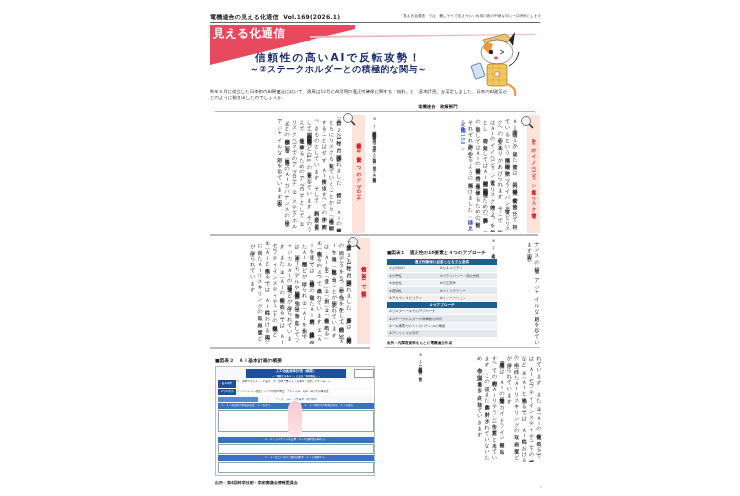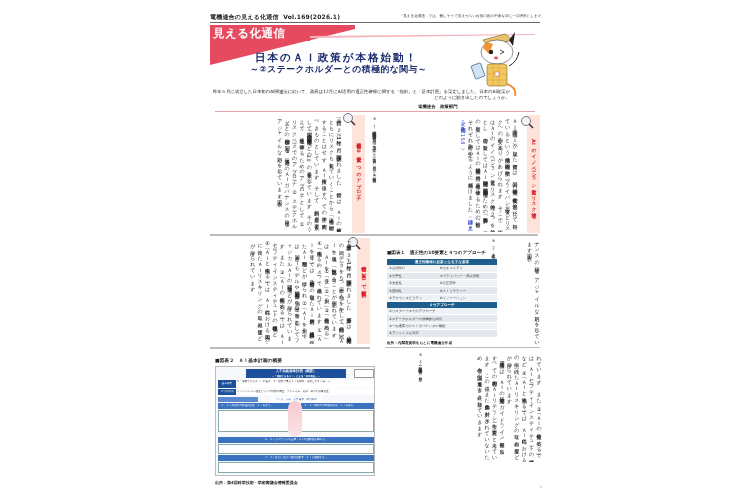--- a/index.html
+++ b/index.html
@@ -45,37 +45,37 @@
   .fig2 .ftitle { font-size: 4.8px; font-weight: bold; color: #222; }
   .fig2 .box { margin-top: 3px; border: 0.5px solid #bbb; width: 160px; height: 110px; position: relative; background: #f6f8fb; overflow: hidden; }
   .fig2 .b { position: absolute; font-size: 2.6px; color: #fff; overflow: hidden; white-space: nowrap; }
   .fig2 .src { margin-top: 4px; font-size: 4px; font-weight: bold; color: #222; }
 </style>
 </head>
 <body>
 
 <div class="page"></div>
 
-<div style="position:absolute;left:200px;top:0;width:350px;height:100px;text-align:right;">
+<div style="position:absolute;left:200px;top:0;width:350px;height:100px;">
   <div class="topbar">
     <span class="left"><span>電機連合の見える化通信</span>&nbsp;&nbsp;<span>Vol.169(2026.1)</span></span>
     <span class="right">「見える化通信」では、難しそうで見えづらい政策問題の中身を同じ一目瞭然にします。</span>
   </div>
   <div class="topline"></div>
 
   <div class="banner">
     <div class="redbar"></div>
     <svg style="position:absolute;left:0;top:0" width="325" height="40">
       <polygon points="0,0 145,0 145,4 0,40" fill="#e64a5e"></polygon>
       <polygon points="0,0 100,0 100,16 0,16" fill="#e64a5e"></polygon>
       <polygon points="100,11 325,9 325,10 100,13" fill="#f4b4bd"></polygon>
     </svg>
   </div>
   <div class="banner-title">見える化通信</div>
-  <div class="headline">日本のＡＩ政策が本格始動！</div>
+  <div class="headline">信頼性の高いAIで反転攻勢！</div>
   <div class="subheadline">～②ステークホルダーとの積極的な関与～</div>
 
   <svg class="mascot" viewBox="0 0 60 70">
     <path d="M18,10 L40,4 L48,10 L22,16 Z" fill="#e8c46a" stroke="#7a5a20" stroke-width="0.6"></path>
     <ellipse cx="32" cy="22" rx="16" ry="12" fill="#fff" stroke="#444" stroke-width="0.6"></ellipse>
     <path d="M18,18 Q20,10 28,14 L24,24 Z" fill="#f0943a"></path>
     <path d="M44,10 L50,2 L48,16 Z" fill="#222"></path>
     <circle cx="26" cy="22" r="2.2" fill="#222"></circle>
     <path d="M35,20 l4,2 l-4,2" stroke="#222" stroke-width="0.8" fill="none"></path>
     <ellipse cx="31" cy="28" rx="2" ry="1.4" fill="#e85060"></ellipse>

